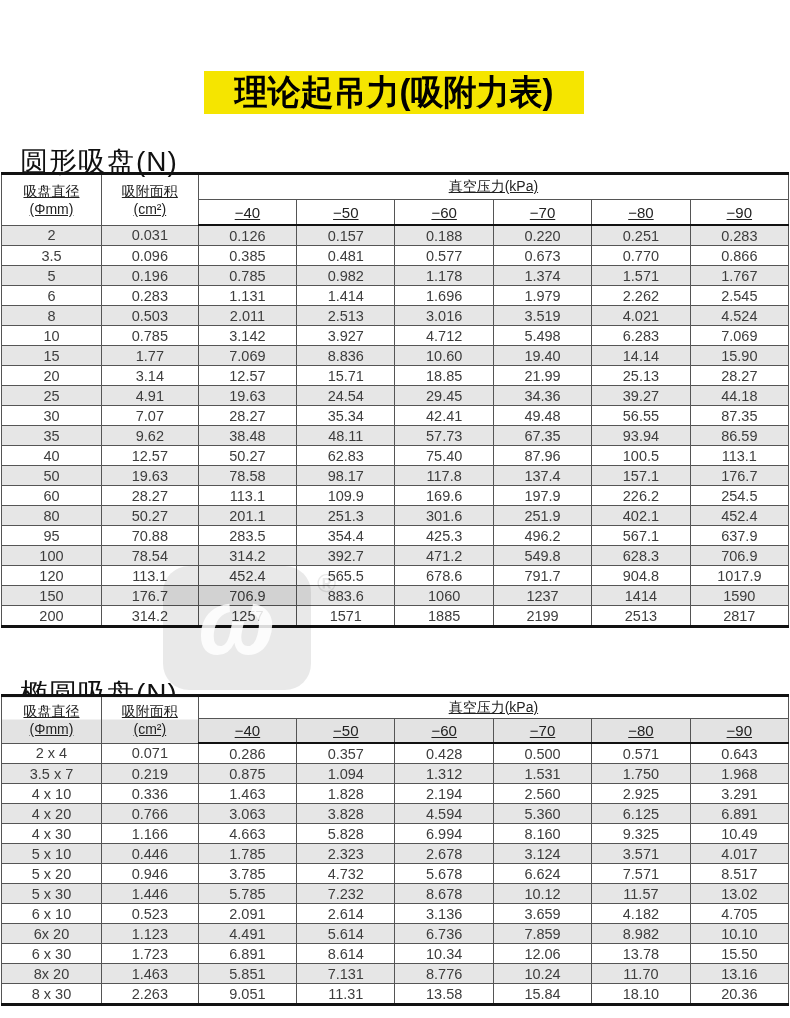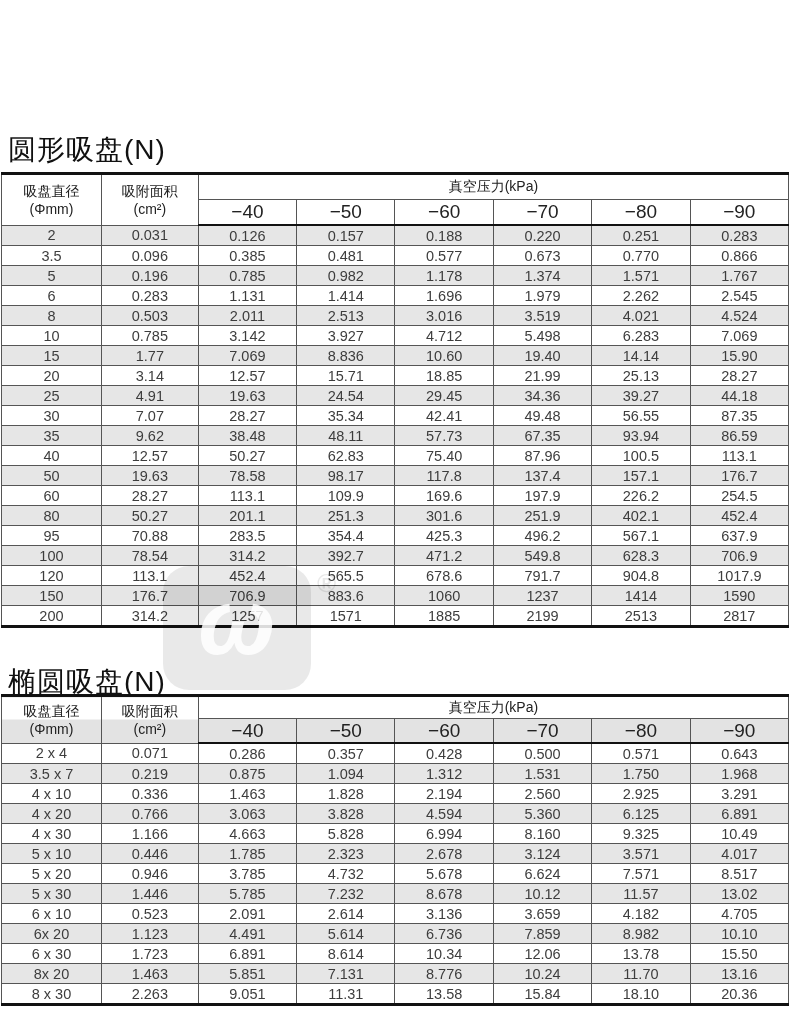--- a/index.html
+++ b/index.html
@@ -11,44 +11,44 @@
     position:absolute; left:204px; top:71px; width:380px; height:43px;
     display:flex; align-items:center; justify-content:center;
   }
   .banner .banner-text {
     font-size:33px; font-weight:900; color:#000; letter-spacing:0px;
     transform:scaleY(1.05);
   }
 
   
   .sec-heading {
-    position:absolute; left:8px; margin:0; font-size:28px; font-weight:400; color:#111;
+    position:absolute; left:8px; margin:12px; font-size:28px; font-weight:400; color:#111;
     letter-spacing:1px;
   }
   #heading-1 { top:131px; }
   #heading-2 { top:663px;text-align:center; }
 
   
   table.spec {
     position:absolute; left:1px; width:788px;
     border-collapse:collapse; table-layout:fixed;
     border-left:1px solid #3a3a3a; border-right:1px solid #3a3a3a;
     border-top:3px solid #111; border-bottom:3px solid #111;
     font-size:14px;
   }
   #table-1 { top:172px; }
   #table-2 { top:694px; }
   .spec th, .spec td {
     border:1px solid #555; text-align:center; vertical-align:middle;
     padding:0; font-weight:400; color:#3d3d3d; overflow:hidden; white-space:nowrap;
   }
-  .spec thead th { color:#222; }
+  .spec thead th { color:#222;text-decoration:underline; }
   .spec thead tr.hrow1 th { height:24px; }
   #table-2 thead tr.hrow1 th { height:21px; }
-  .spec thead tr.hrow2 th { height:24px; border-bottom:2px solid #111; font-size:19px; }
+  .spec thead tr.hrow2 th { height:24px; border-bottom:2px solid #111; font-size:15px; }
   #table-2 thead tr.hrow2 th { height:23px; }
   .spec thead th.twoline { line-height:1.3; font-size:14px; }
   .spec tbody td { height:19px; font-size:14.5px; }
 
   
   #table-1 tbody tr:nth-child(odd)  { background:#e6e6e6; }
   #table-2 tbody tr:nth-child(even) { background:#e6e6e6; }
   
   #table-2 thead tr.hrow2 th { background:#e3e3e3; }
   #table-2 thead th.twoline { background:linear-gradient(to bottom,#ffffff 0 48%,#e3e3e3 48% 100%); }
@@ -70,20 +70,23 @@
     font-size:116px; font-weight:700; color:rgba(0,0,0,0.10);
     letter-spacing:-3px; line-height:124px;
   }
   .wm-reg { font-size:26px; font-weight:700; color:rgba(0,0,0,0.09); align-self:flex-start; margin-top:10px; }
 </style>
 </head>
 <body>
 
 <div class="page">
 
+  <div class="banner" style="background-color: rgb(245, 229, 0);">
+    <span class="banner-text">理论起吊力(吸附力表)</span>
+  </div>
 
   <h2 class="sec-heading" id="heading-1">圆形吸盘(N)</h2>
 
   <table class="spec" id="table-1">
     <colgroup>
       <col style="width:12.7%">
         <col style="width:12.3%">
       <col style="width:12.5%">
         <col style="width:12.5%">
         <col style="width:12.5%">

